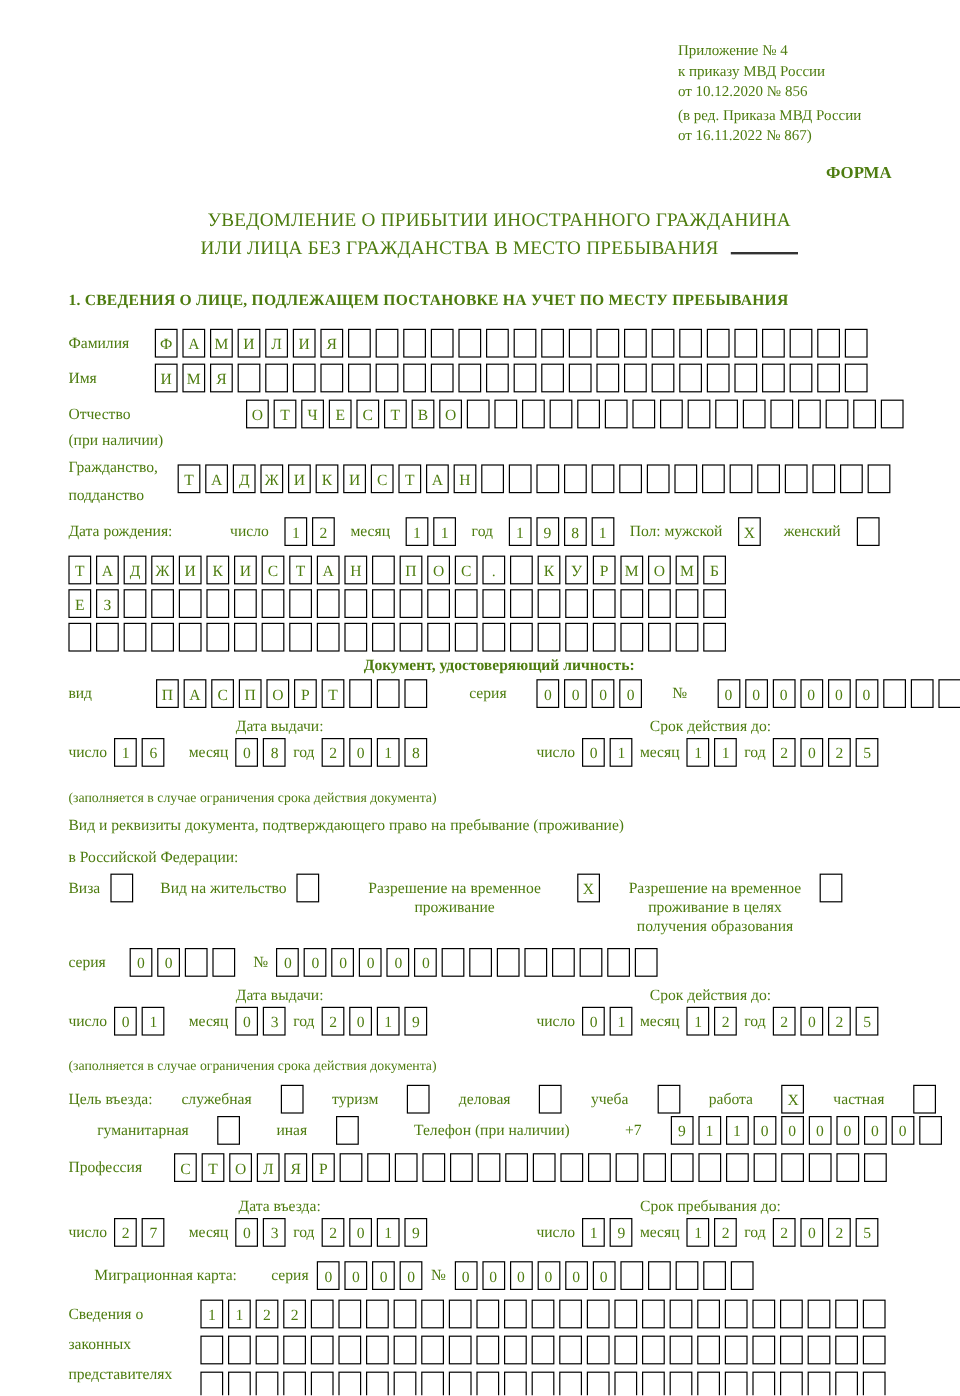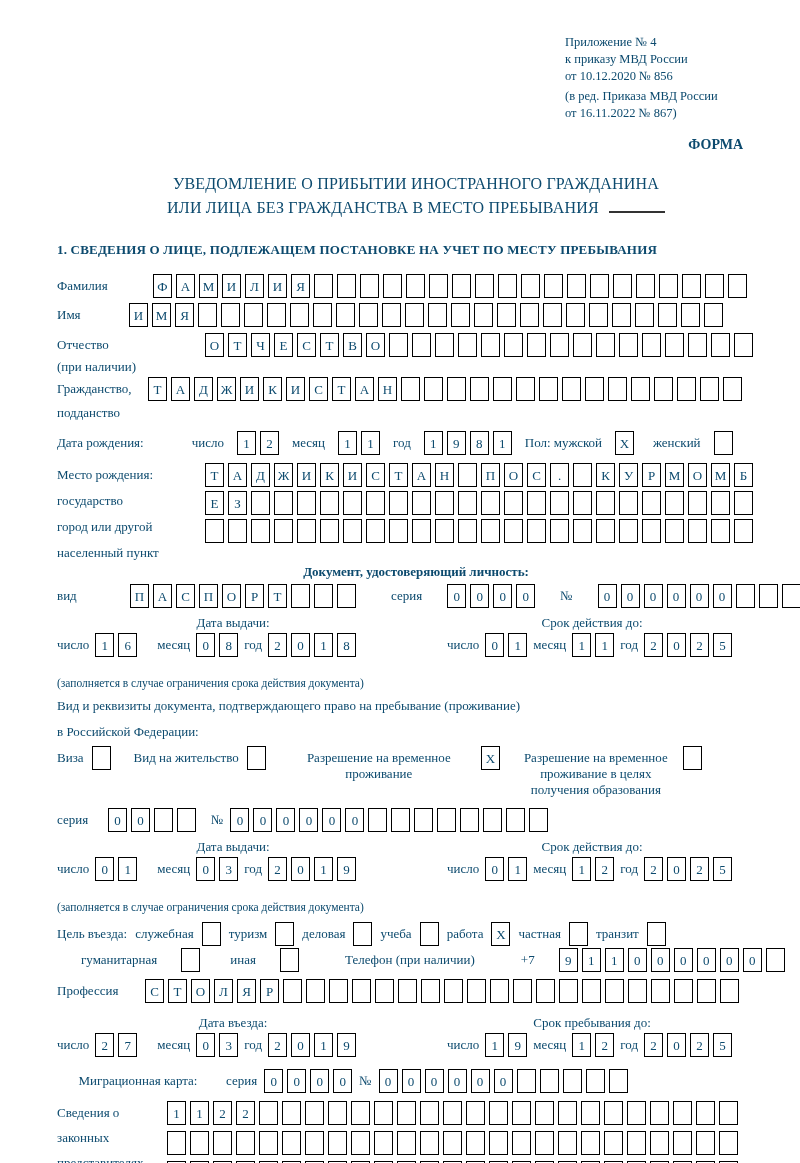--- a/index.html
+++ b/index.html
@@ -1,18 +1,18 @@
 <!DOCTYPE html>
 <html><head>
 <meta charset="utf-8">
 <style>
   html,body{margin:0;padding:0;background:#fff;}
   .page{
     width:800px;height:1163px;box-sizing:border-box;
-    background:#fff;color:#0c4a6e;
+    background:#fff;color:#4d7c0f;
     font-family:"Liberation Serif","DejaVu Serif",serif;
     padding:34px 25px 0 57px;
     overflow:hidden;position:relative;
   }
   .hdr{margin-left:508px;font-size:12.5px;line-height:17px;}
   .hdr .ed{margin-top:3px;}
   .forma{font-weight:bold;font-size:14px;text-align:right;padding-right:32px;margin-top:15px;}
   .title{font-weight:normal;font-size:16px;text-align:center;margin-top:19px;line-height:24px;letter-spacing:.2px;}
   .blank-line{display:inline-block;width:56px;border-bottom:2px solid #333;height:12px;margin-left:10px;}
   .sect{font-weight:bold;font-size:13px;margin-top:22px;letter-spacing:.2px;}
@@ -51,21 +51,21 @@
 
   <div class="forma">ФОРМА</div>
 
   <div class="title">
     <div>УВЕДОМЛЕНИЕ О ПРИБЫТИИ ИНОСТРАННОГО ГРАЖДАНИНА</div>
     <div><span>ИЛИ ЛИЦА БЕЗ ГРАЖДАНСТВА В МЕСТО ПРЕБЫВАНИЯ</span><span class="blank-line"></span></div>
   </div>
 
   <div class="sect">1. СВЕДЕНИЯ О ЛИЦЕ, ПОДЛЕЖАЩЕМ ПОСТАНОВКЕ НА УЧЕТ ПО МЕСТУ ПРЕБЫВАНИЯ</div>
 
-  <div class="row" style="margin-top:16px;gap:24px;">
+  <div class="row" style="margin-top:16px;">
     <div class="lbl pt" style="width:72px;">Фамилия</div>
     <div class="boxes">
         <span class="box">Ф</span>
         <span class="box">А</span>
         <span class="box">М</span>
         <span class="box">И</span>
         <span class="box">Л</span>
         <span class="box">И</span>
         <span class="box">Я</span>
         <span class="box"></span>
@@ -148,21 +148,21 @@
         <span class="box"></span>
         <span class="box"></span>
         <span class="box"></span>
         <span class="box"></span>
         <span class="box"></span>
         <span class="box"></span>
         <span class="box"></span>
       </div>
   </div>
 
-  <div class="row" style="margin-top:2px;">
+  <div class="row" style="margin-top:2px;align-items:center;">
     <div style="width:91px;flex:0 0 auto;">
       <div class="lbl pt">Гражданство,</div>
       <div class="lbl" style="margin-top:8px;">подданство</div>
     </div>
     <div class="boxes">
         <span class="box">Т</span>
         <span class="box">А</span>
         <span class="box">Д</span>
         <span class="box">Ж</span>
         <span class="box">И</span>
@@ -214,26 +214,20 @@
     <span class="boxes">
         <span class="box">X</span>
       </span>
     <span class="lbl" style="margin-left:6px;">женский</span>
     <span class="boxes">
         <span class="box"></span>
       </span>
   </div>
 
   <div class="row" style="margin-top:8px;">
-    <div style="width:148px;flex:0 0 auto;">
-      <div class="lbl pt">Место рождения:</div>
-      <div class="lbl" style="margin-top:10px;">государство</div>
-      <div class="lbl" style="margin-top:10px;">город или другой</div>
-      <div class="lbl" style="margin-top:10px;">населенный пункт</div>
-    </div>
     <div class="stack">
       <div class="boxes">
           <span class="box">Т</span>
           <span class="box">А</span>
           <span class="box">Д</span>
           <span class="box">Ж</span>
           <span class="box">И</span>
           <span class="box">К</span>
           <span class="box">И</span>
           <span class="box">С</span>
@@ -491,21 +485,21 @@
       <span class="boxes">
           <span class="box">2</span>
           <span class="box">0</span>
           <span class="box">2</span>
           <span class="box">5</span>
         </span>
     </div>
   </div>
   <div class="note">(заполняется в случае ограничения срока действия документа)</div>
 
-  <div class="drow" style="margin-top:9px;gap:8px;text-align:right;">
+  <div class="drow" style="margin-top:9px;gap:24px;text-align:right;">
     <span class="lbl">Цель въезда:</span>
     <span class="lbl">служебная</span>
     <span class="boxes">
         <span class="box"></span>
       </span>
     <span class="lbl">туризм</span>
     <span class="boxes">
         <span class="box"></span>
       </span>
     <span class="lbl">деловая</span>

